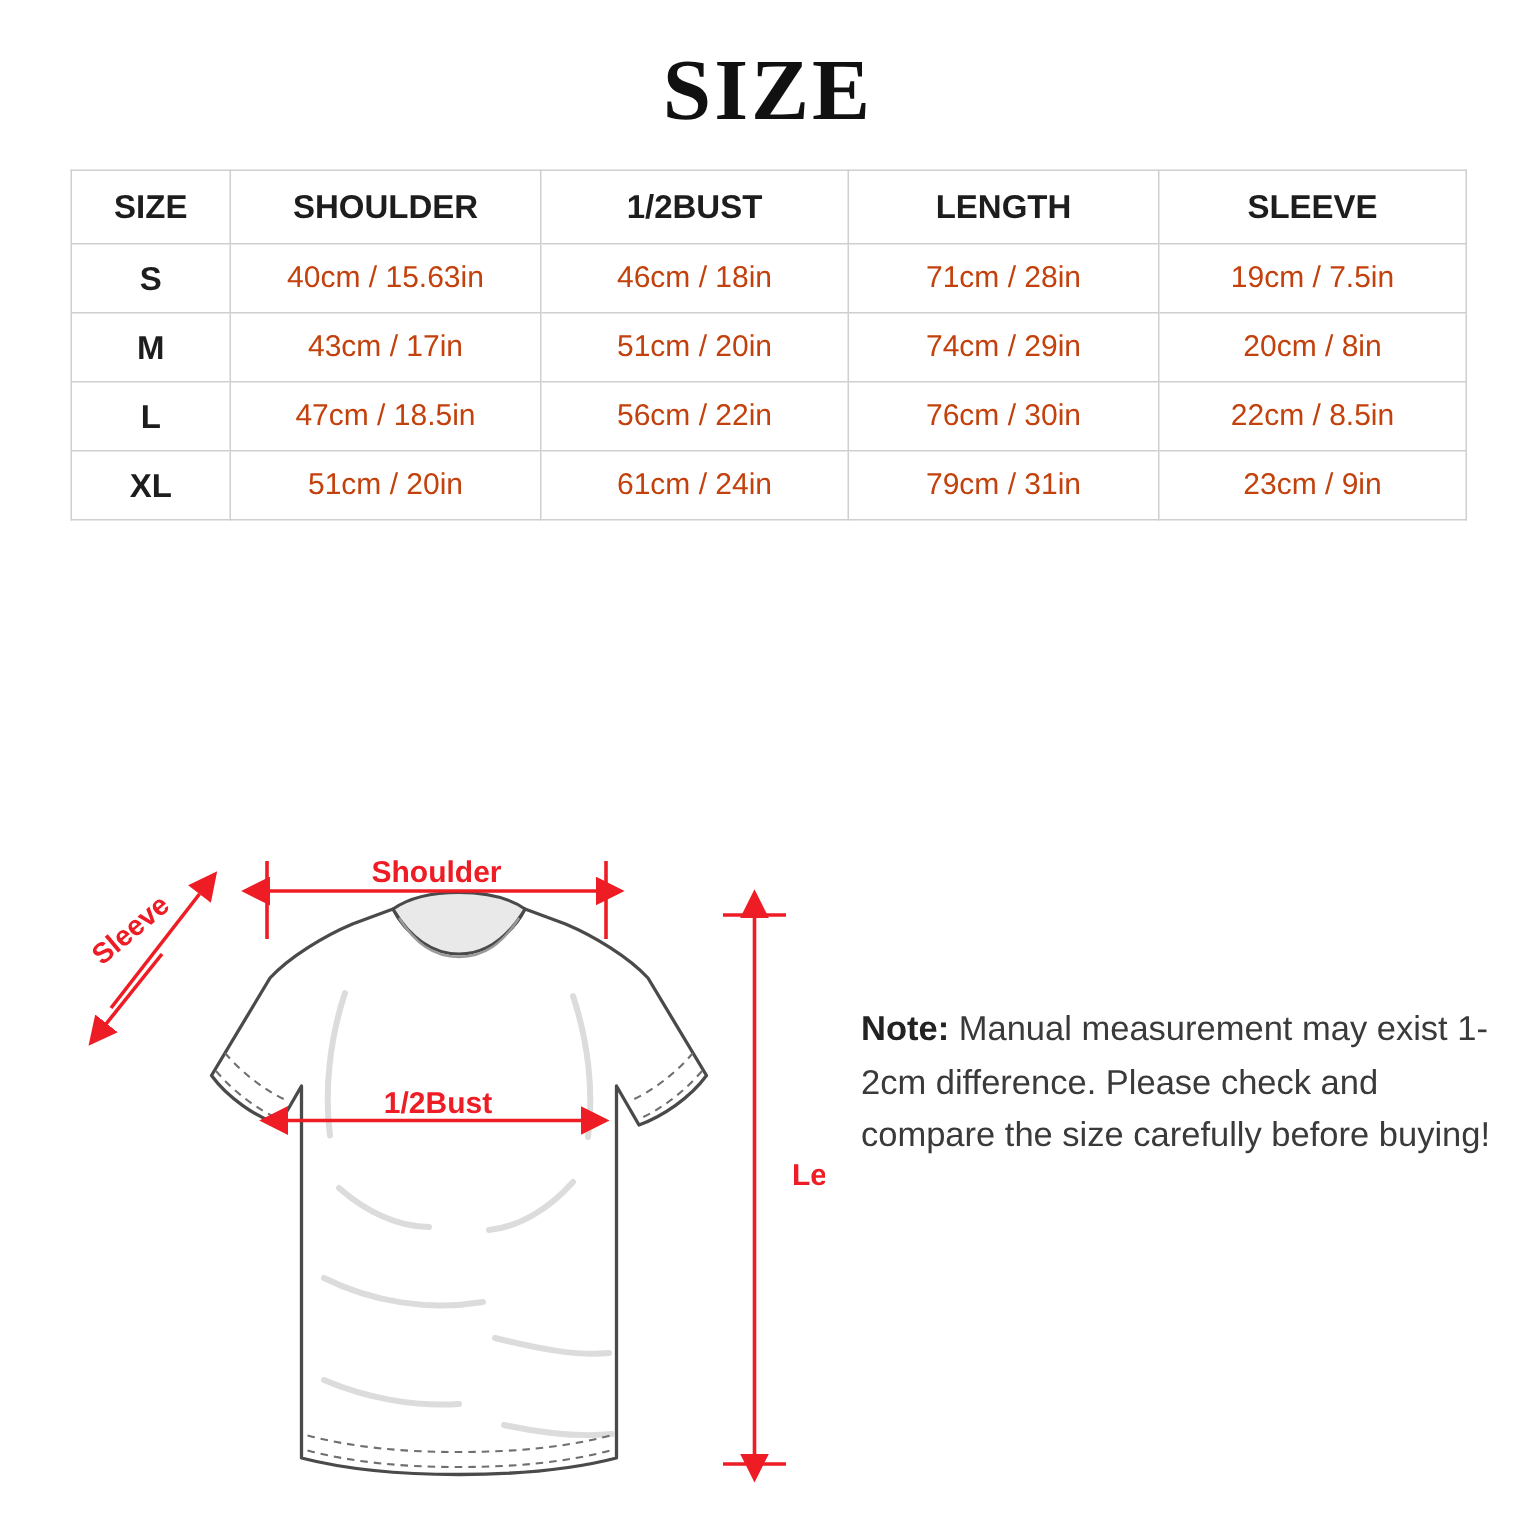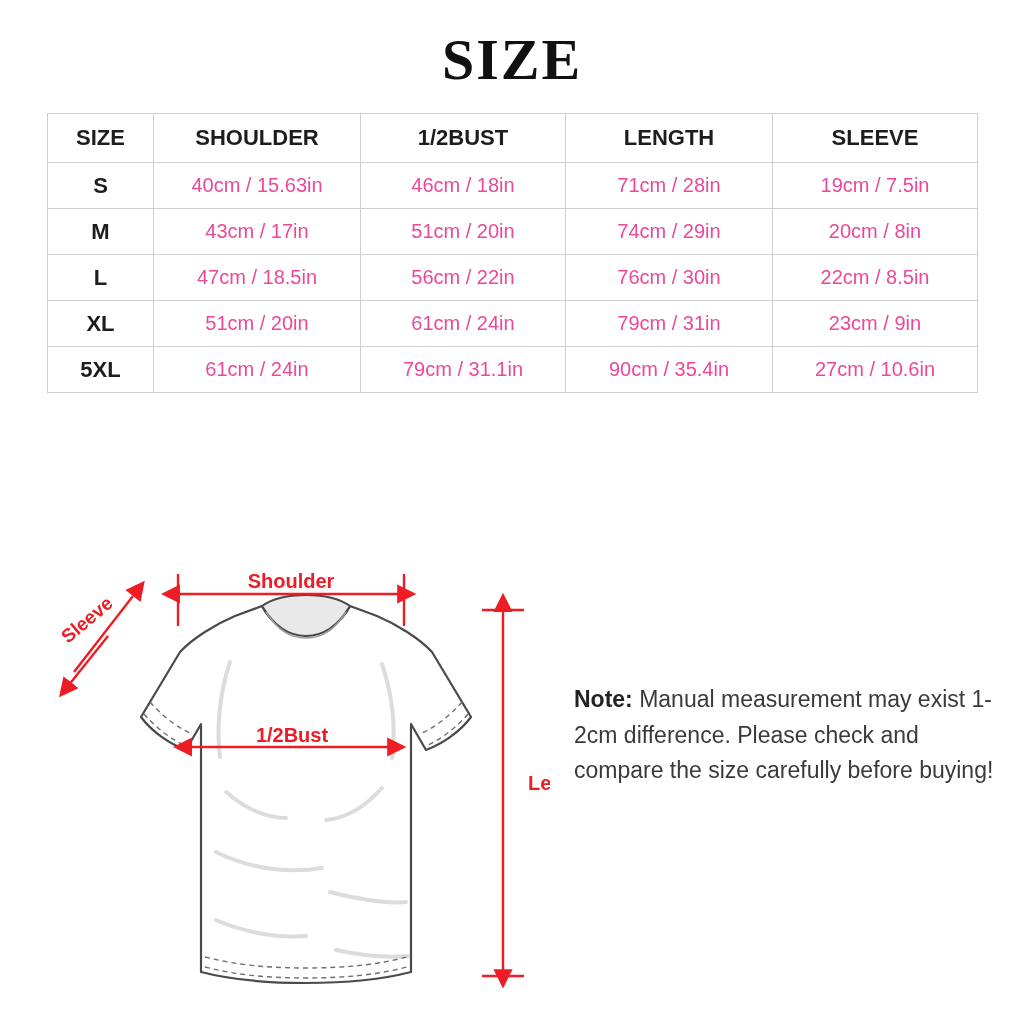--- a/index.html
+++ b/index.html
@@ -42,21 +42,21 @@
     width: 930px;
     table-layout: fixed;
   }
   table.size-table th,
   table.size-table td {
     border: 1px solid #cfcfcf;
     height: 45px;
     text-align: center;
     vertical-align: middle;
     font-size: 20px;
-    color: #ec4899;
+    color: #c2410c;
     padding: 0;
   }
   table.size-table thead th {
     font-weight: 700;
     font-size: 22px;
     color: #1d1d1d;
     height: 48px;
   }
   table.size-table tbody td.size-cell {
     font-weight: 700;
@@ -76,21 +76,21 @@
     top: 552px;
     width: 520px;
     height: 460px;
   }
   .diagram svg { display: block; }
 
   
   .note {
     position: absolute;
     left: 574px;
-    top: 682px;
+    top: 668px;
     width: 420px;
     font-size: 23px;
     line-height: 1.55;
     color: #3a3a3a;
   }
   .note .note-label {
     font-weight: 700;
     color: #222;
   }
 </style>
@@ -138,27 +138,20 @@
         <td>56cm / 22in</td>
         <td>76cm / 30in</td>
         <td>22cm / 8.5in</td>
       </tr>
       <tr>
         <td class="size-cell">XL</td>
         <td>51cm / 20in</td>
         <td>61cm / 24in</td>
         <td>79cm / 31in</td>
         <td>23cm / 9in</td>
-      </tr>
-      <tr>
-        <td class="size-cell">5XL</td>
-        <td>61cm / 24in</td>
-        <td>79cm / 31.1in</td>
-        <td>90cm / 35.4in</td>
-        <td>27cm / 10.6in</td>
       </tr>
     </tbody>
   </table>
 </div>
 
 <div class="diagram">
   <svg width="520" height="460" viewBox="0 0 520 460" xmlns="http://www.w3.org/2000/svg">
     <defs>
       <marker id="arrL" markerWidth="10" markerHeight="10" refX="8" refY="4" orient="auto">
         <path d="M8,0 L0,4 L8,8 z" fill="#ee1c24"></path>

